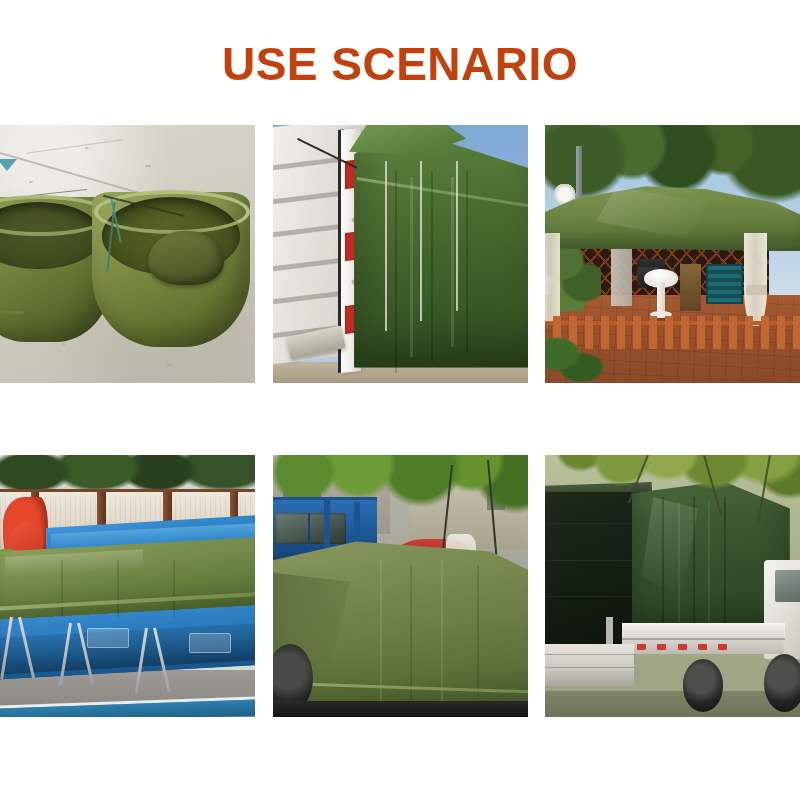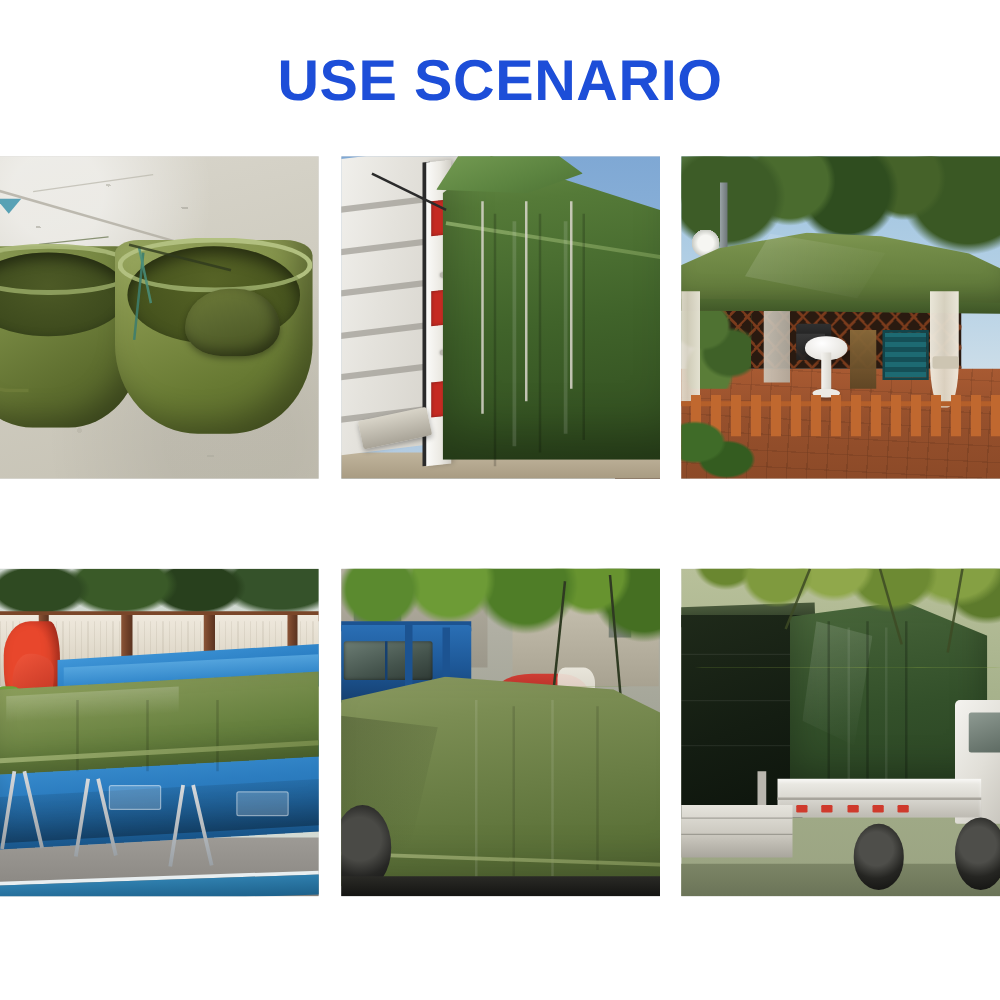--- a/index.html
+++ b/index.html
@@ -11,21 +11,21 @@
   }
   .page{position:relative;width:800px;height:800px;background:#fff;}
 
   
   .title-bar{
     position:absolute;left:0;top:0;width:800px;height:112px;
     display:flex;align-items:center;justify-content:center;
   }
   .title{
     font-size:46px;font-weight:bold;letter-spacing:0.5px;
-    color:#1d4ed8;line-height:1;
+    color:#c2410c;line-height:1;
     font-family:"Liberation Sans","DejaVu Sans",sans-serif;
     white-space:nowrap;
     margin-top:16px;
   }
 
   
   .grid{
     position:absolute;left:0;top:125px;width:800px;height:592px;
     display:grid;
     grid-template-columns:255px 255px 255px;

